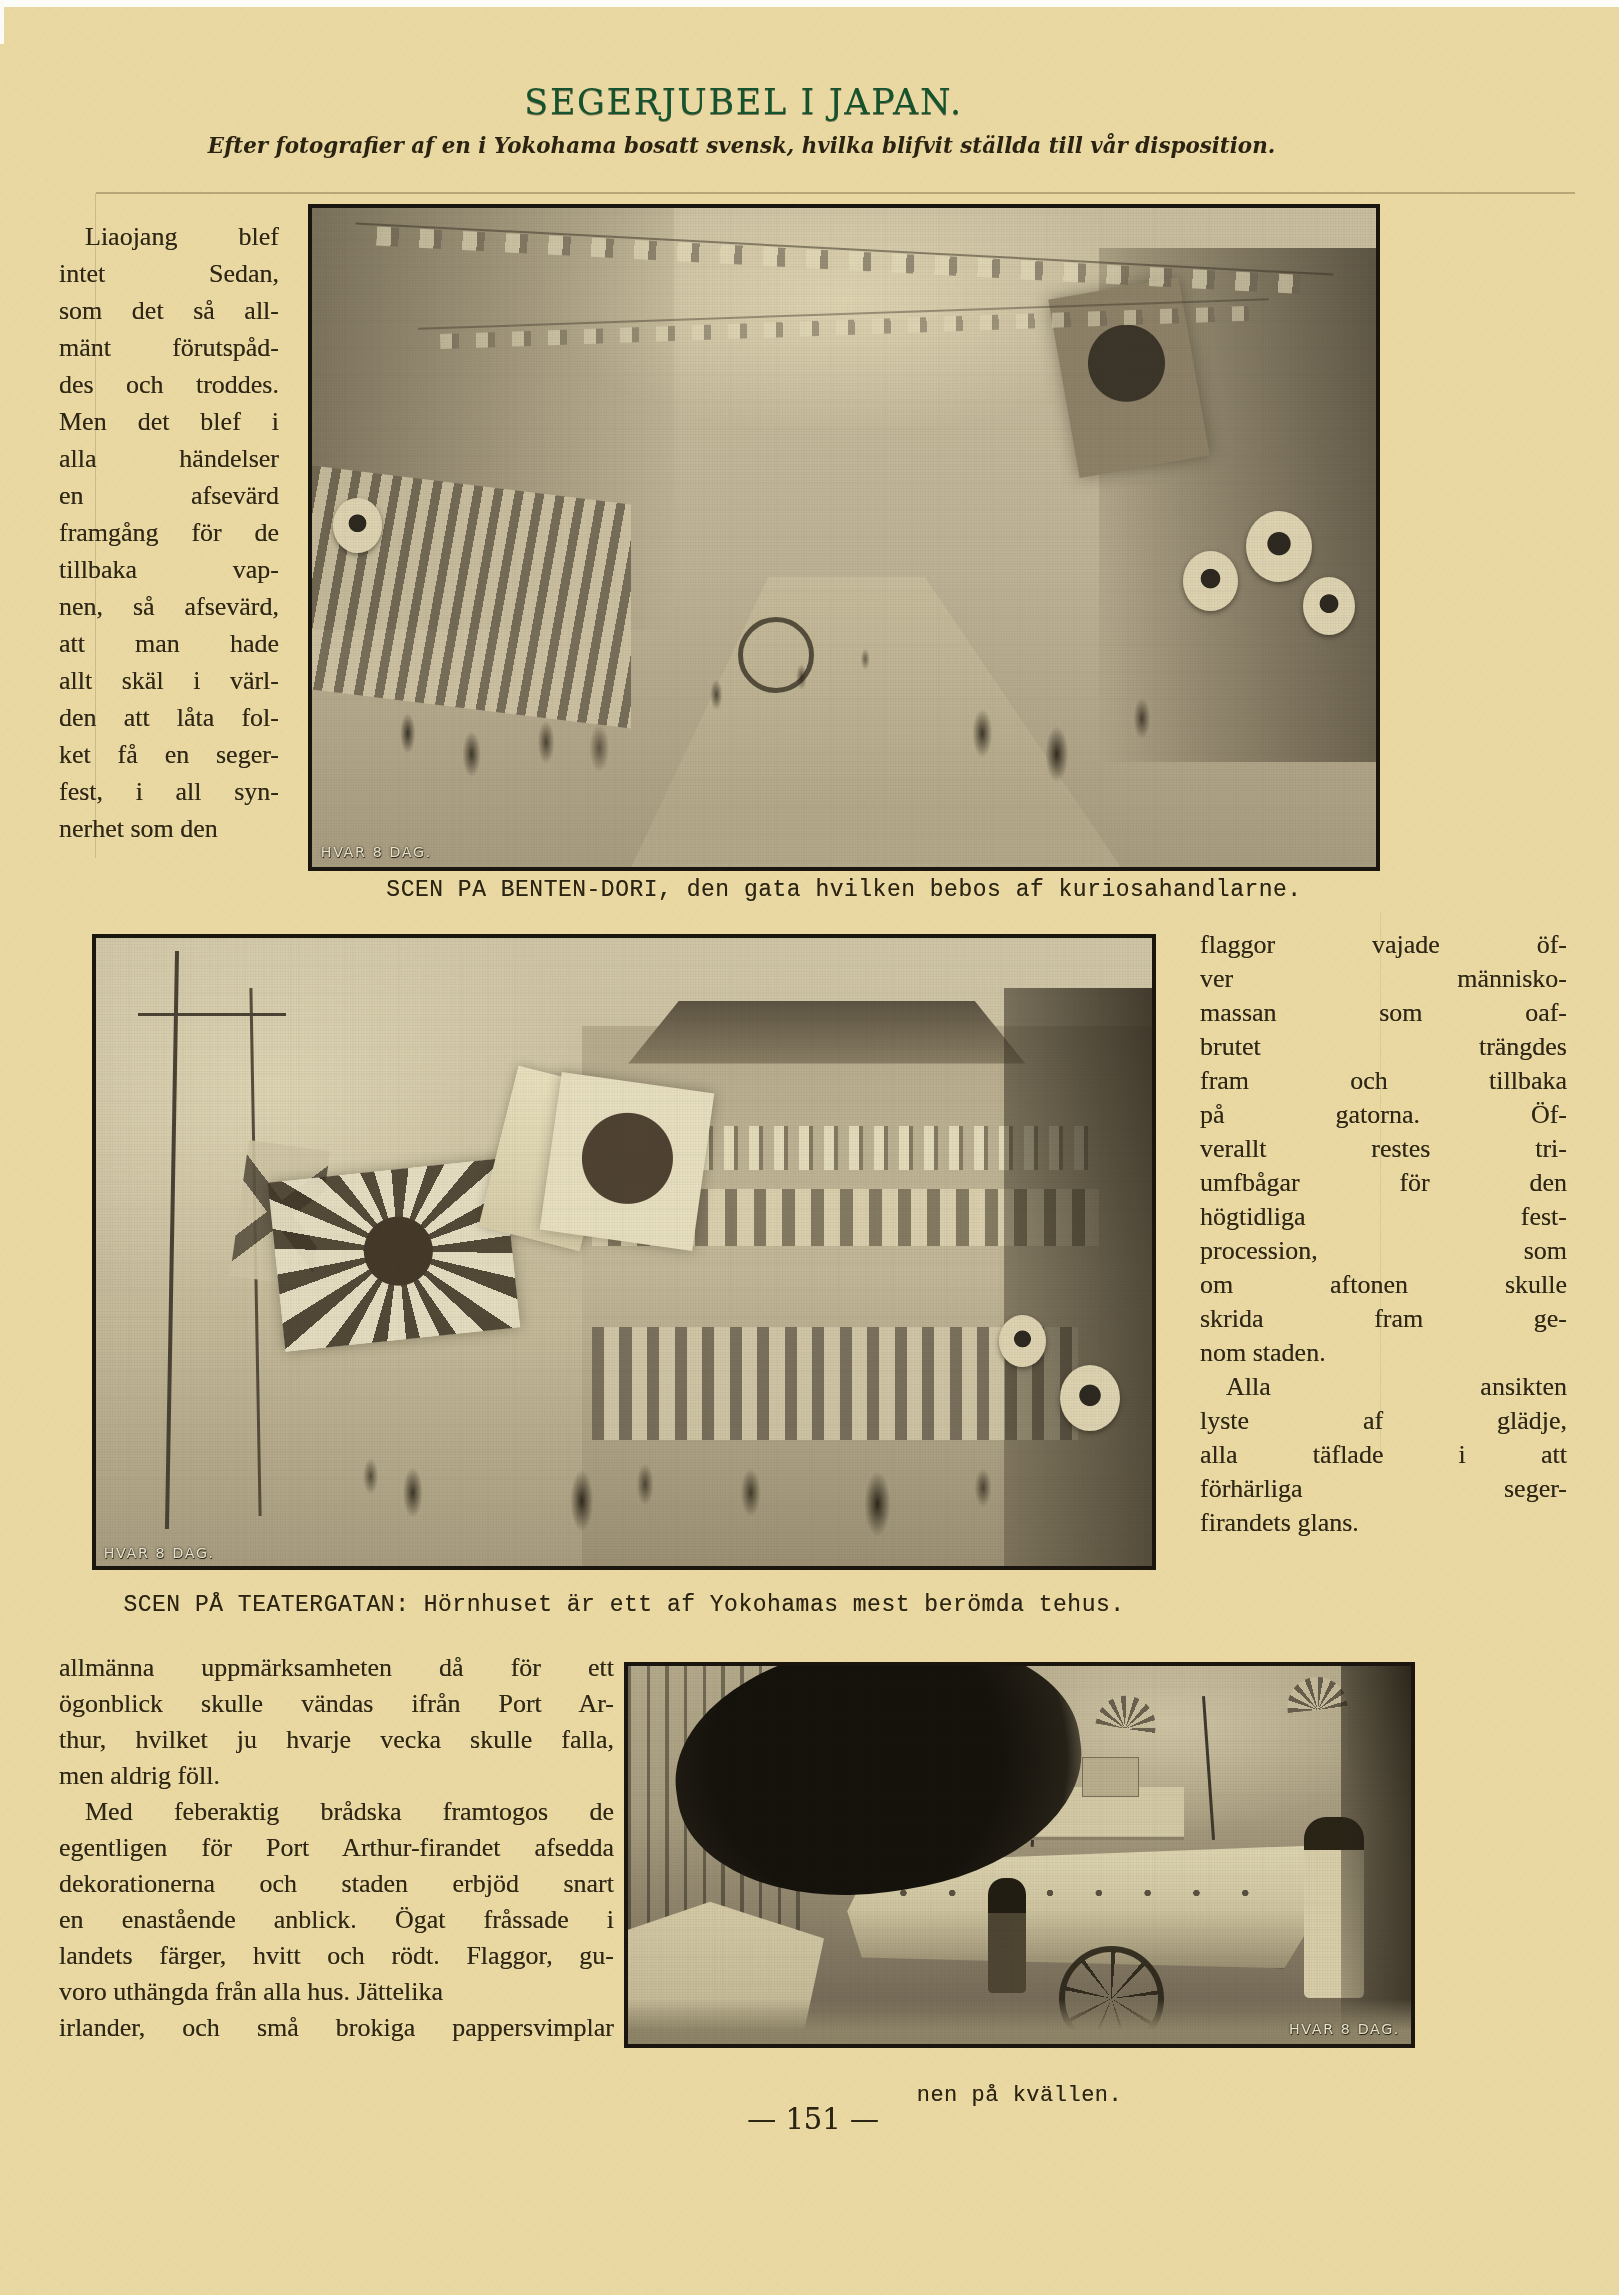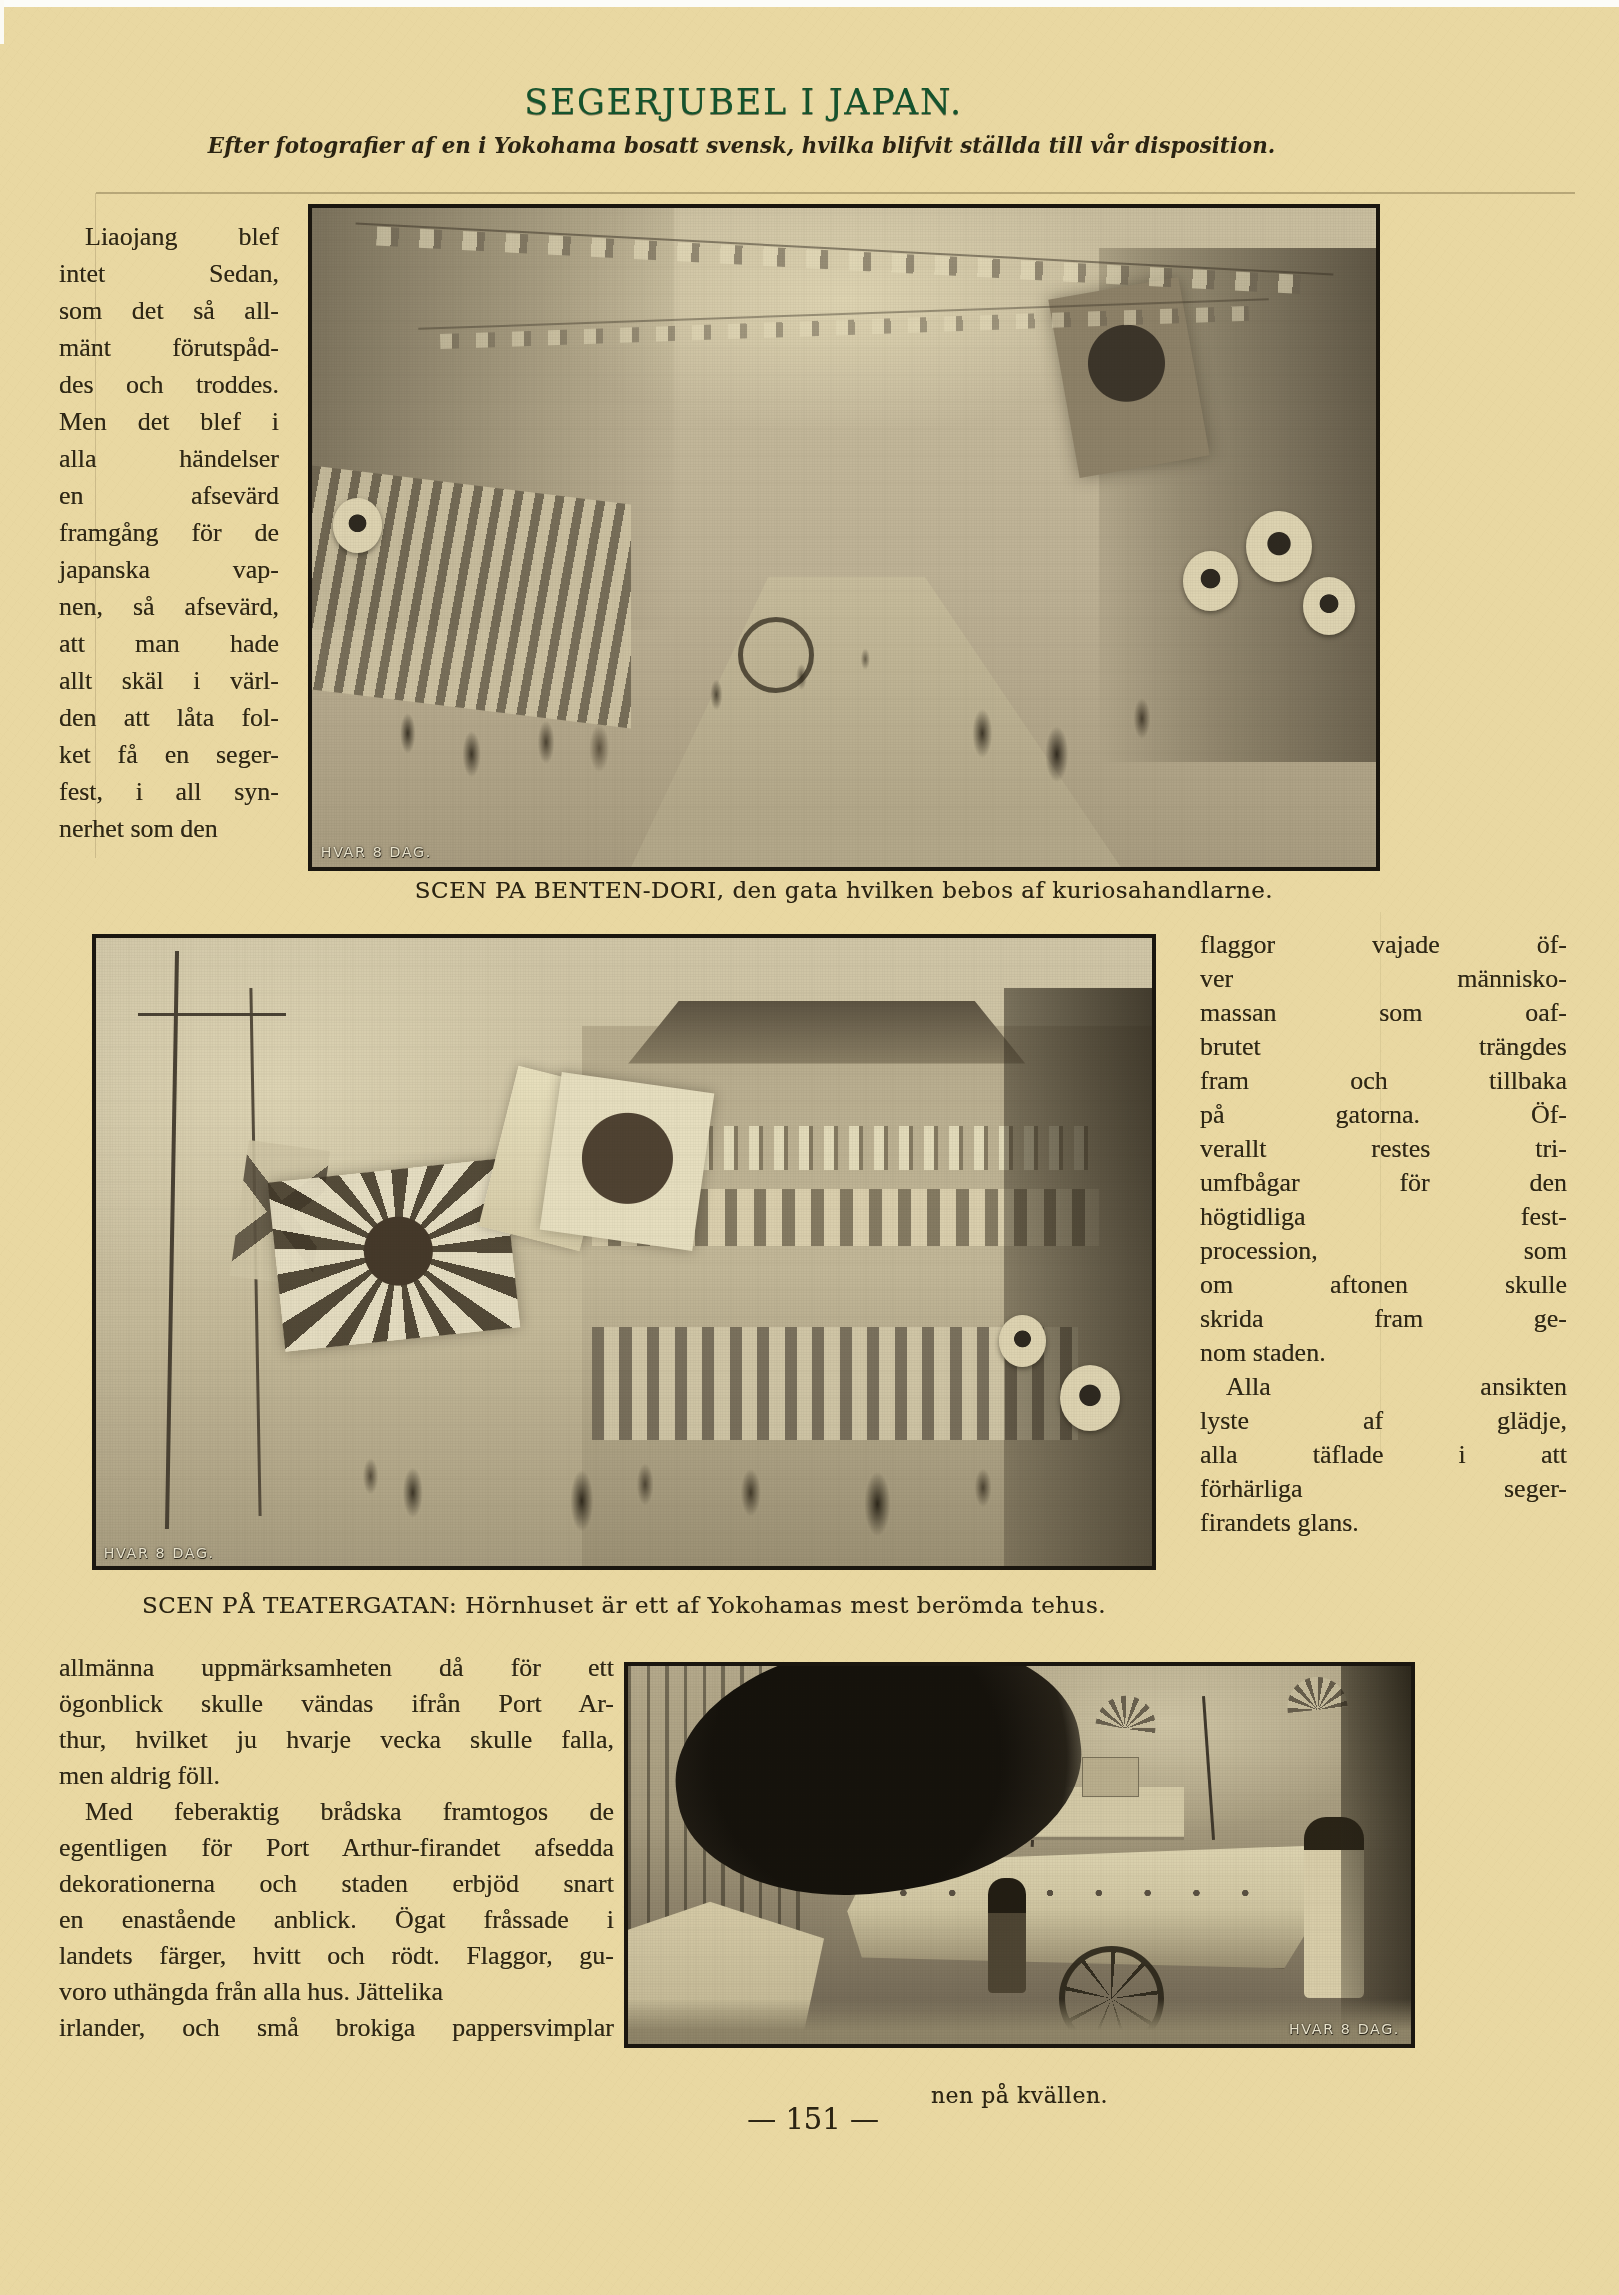--- a/index.html
+++ b/index.html
@@ -179,21 +179,21 @@
     background:repeating-conic-gradient(#2a2519 0 5deg, transparent 5deg 40deg);opacity:.9;}
   .p3-man{left:46%;top:56%;width:38px;height:115px;border-radius:16.5px 16.5px 4.4px 4.4px;
     background:linear-gradient(180deg,#221d13 0 30%,#4e4533 30% 100%);}
   .p3-man2{right:6%;top:40%;width:60px;height:181px;border-radius:22px 22px 5.5px 5.5px;
     background:linear-gradient(180deg,#2a2417 0 18%,#d8cda9 18% 100%);}
   .p3-darkright{right:0;top:0;width:9%;height:100%;background:linear-gradient(260deg,rgba(30,26,16,.9),rgba(58,50,36,.3));}
   .p3-ground{left:0;bottom:0;width:100%;height:12%;background:linear-gradient(180deg,rgba(143,133,105,.0),#8f8569 70%);}
 
   .caption{
     position:absolute;text-align:center;color:#2b2413;
-    font-size:23px;letter-spacing:0.5px;text-shadow:0 0 0.5px rgba(43,36,19,.5);
+    font-size:23px;letter-spacing:0.5px;text-shadow:0 0 0.5px rgba(43,36,19,.5);font-family:Liberation Mono, monospace;
   }
   .caption3{font-size:22px;}
   .pagenum{
     position:absolute;left:621px;top:2102px;width:258px;text-align:right;
     font-size:29px;color:#2b2413;text-shadow:0 0 0.5px rgba(43,36,19,.6);
   }
 </style>
 </head>
 <body>
 
@@ -212,21 +212,21 @@
       <div class="para">
         <div class="jline"> Liaojang blef</div>
         <div class="jline">intet Sedan,</div>
         <div class="jline">som det så all-</div>
         <div class="jline">mänt förutspåd-</div>
         <div class="jline">des och troddes.</div>
         <div class="jline">Men det blef i</div>
         <div class="jline">alla händelser</div>
         <div class="jline">en afsevärd</div>
         <div class="jline">framgång för de</div>
-        <div class="jline">japanska vap-</div>
+        <div class="jline">tillbaka vap-</div>
         <div class="jline">nen, så afsevärd,</div>
         <div class="jline">att man hade</div>
         <div class="jline">allt skäl i värl-</div>
         <div class="jline">den att låta fol-</div>
         <div class="jline">ket få en seger-</div>
         <div class="jline">fest, i all syn-</div>
         <div class="jline pend">nerhet som den</div>
       </div>
     </div>
 

